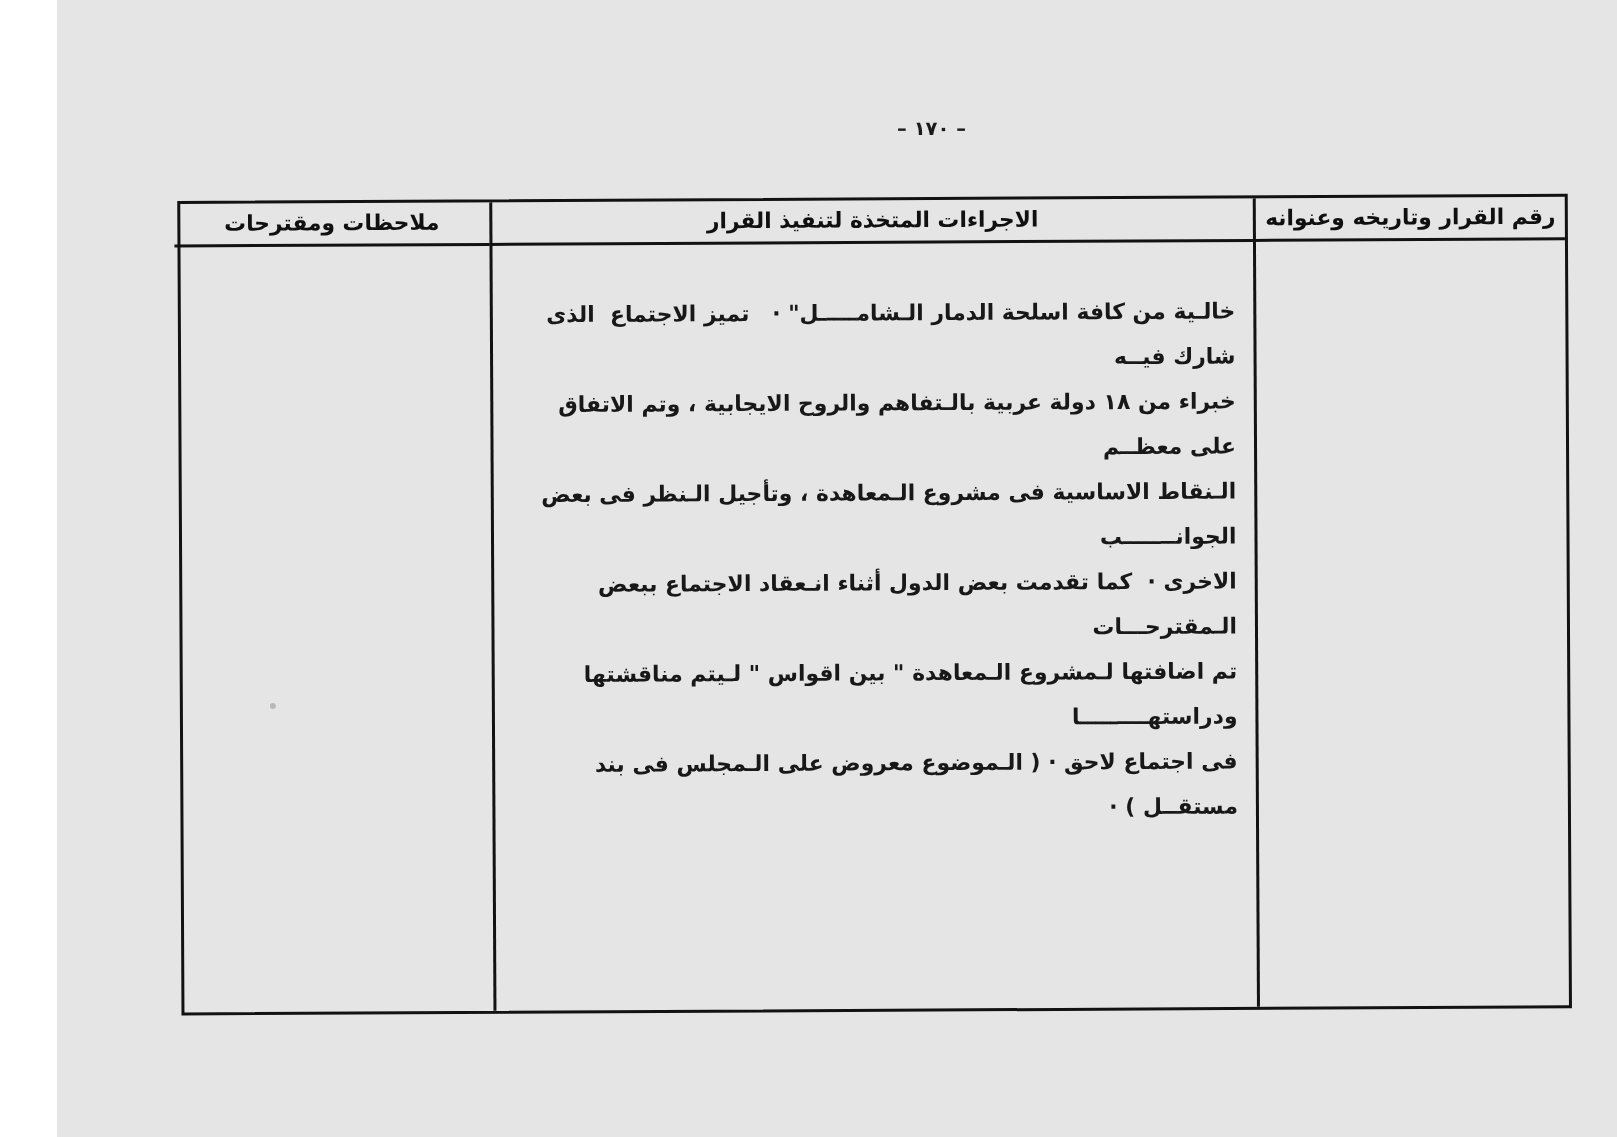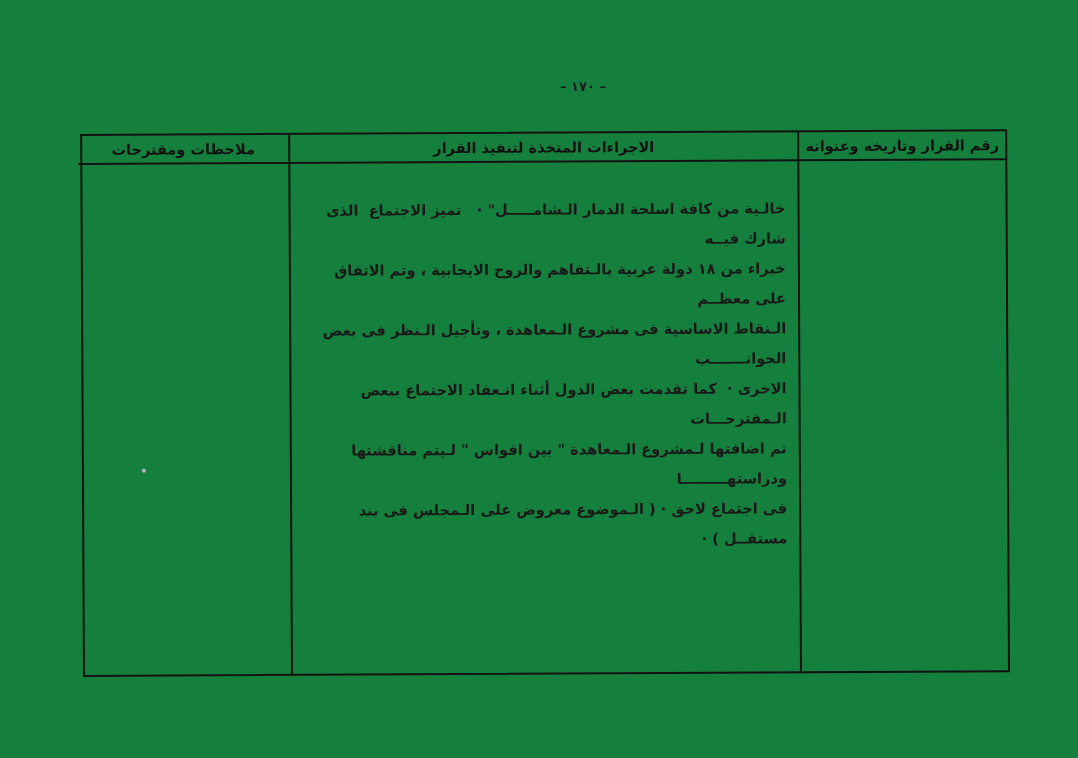--- a/index.html
+++ b/index.html
@@ -7,21 +7,22 @@
     width: 1078px; height: 758px;
     background: #ffffff;
     font-family: "DejaVu Sans", sans-serif;
     overflow: hidden;
     position: relative;
     color: #151515;
   }
   .scan-page {
     position: absolute;
     inset: 0;
-    background: #15803d;
+    background: #e5e5e5;
+    margin-left: 38px;
   }
   .page-number {
     position: absolute;
     top: 79px;
     left: 528px;
     width: 110px;
     text-align: center;
     font-size: 13px;
     font-weight: bold;
     letter-spacing: 2px;

